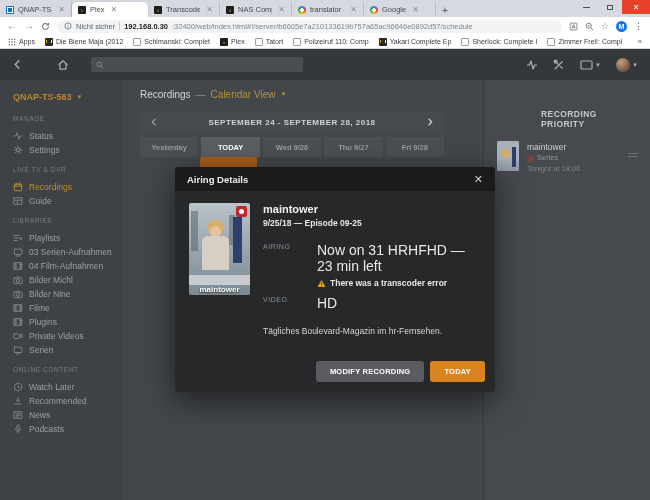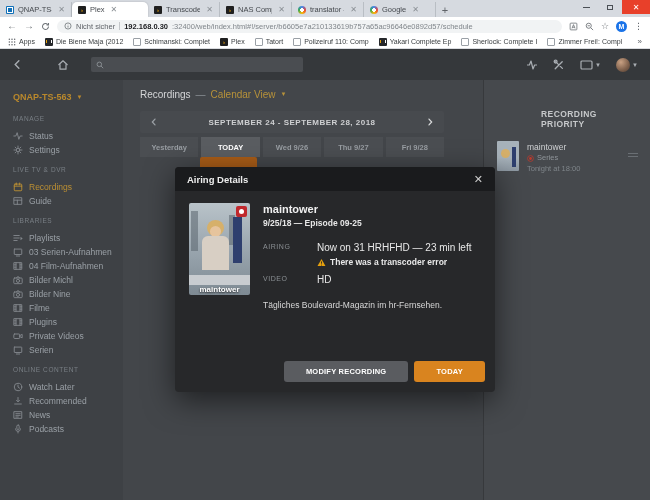--- a/index.html
+++ b/index.html
@@ -105,28 +105,28 @@
   #poster .desk { position:absolute; left:0; bottom:10px; width:61px; height:10px; background:#c8ccd0; }
   #rec-badge { position:absolute; right:3px; top:3px; width:11px; height:11px; background:#c0282d; border-radius:2px; display:flex; align-items:center; justify-content:center; }
   #rec-badge::after { content:""; width:5px; height:5px; border-radius:50%; background:#fff; }
   #poster-caption { position:absolute; left:0; right:0; bottom:1px; text-align:center; color:#fff; font-weight:bold; font-size:8px; text-shadow:0 1px 2px rgba(0,0,0,.8); }
 
   #modal-content { position:absolute; left:88px; top:12px; right:12px; }
   #show-title { font-size:11px; font-weight:bold; color:#f0f0f0; }
   #episode-line { margin-top:3px; font-size:8.5px; font-weight:bold; color:#e6e6e6; }
   .meta-row { display:flex; margin-top:0; }
   .meta-label { width:54px; flex:0 0 54px; font-size:7px; letter-spacing:.08em; color:#8a8f93; padding-top:1px; }
-  .meta-value { font-size:10px; color:#e8e8e8; }
+  .meta-value { font-size:14px; color:#e8e8e8; }
   #meta-airing { margin-top:14px; }
   #warning-row { display:flex; align-items:center; gap:4px; margin-top:4px; margin-left:54px; }
   #warning-row .txt { font-size:8.5px; font-weight:bold; color:#e8e8e8; }
   #meta-video { margin-top:7px; }
   #description { margin-top:15px; font-size:8.5px; color:#d8d8d8; }
   #modal-footer { position:absolute; right:10px; bottom:10px; display:flex; gap:6px; }
-  .mbtn { font-size:7.5px; font-weight:bold; letter-spacing:.03em; color:#fff; padding:6px 22px; border-radius:3px; border:none; font-family:inherit; }
+  .mbtn { font-size:7.5px; font-weight:bold; letter-spacing:.03em; color:#fff; padding:6px 14px; border-radius:3px; border:none; font-family:inherit; }
   #btn-modify { background:#5a5c60; }
   #btn-close { background:#d9841f; }
 </style>
 </head>
 <body>
 
 <div id="tabstrip">
   <div id="tabs" style="display:flex;align-items:flex-end;">
       <div class="tab" style="width: 72px;">
         <span class="fav qnap"></span>

